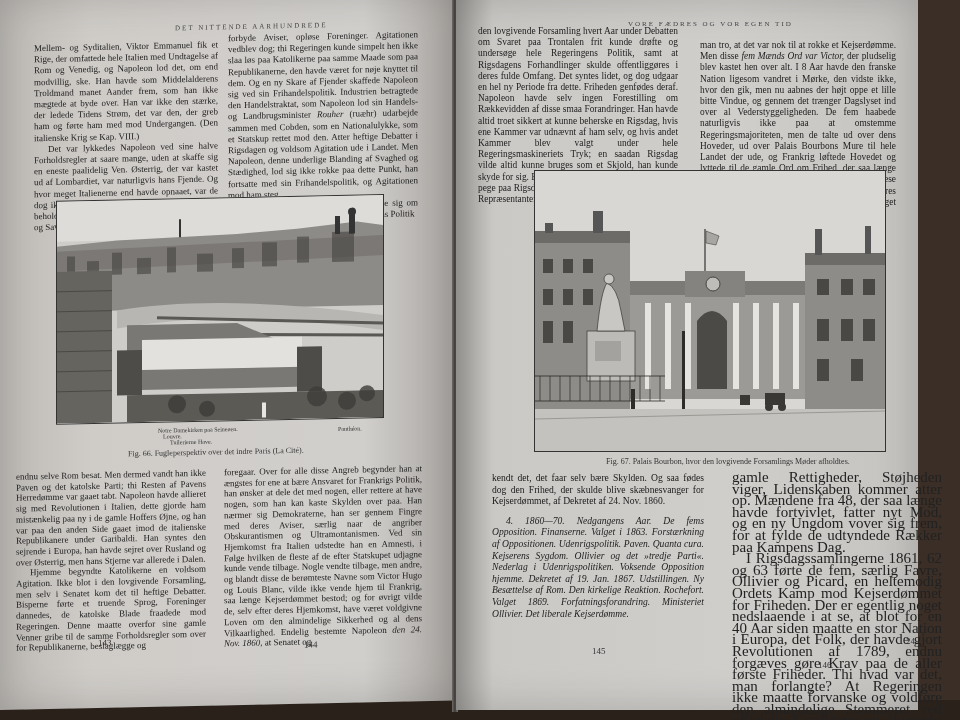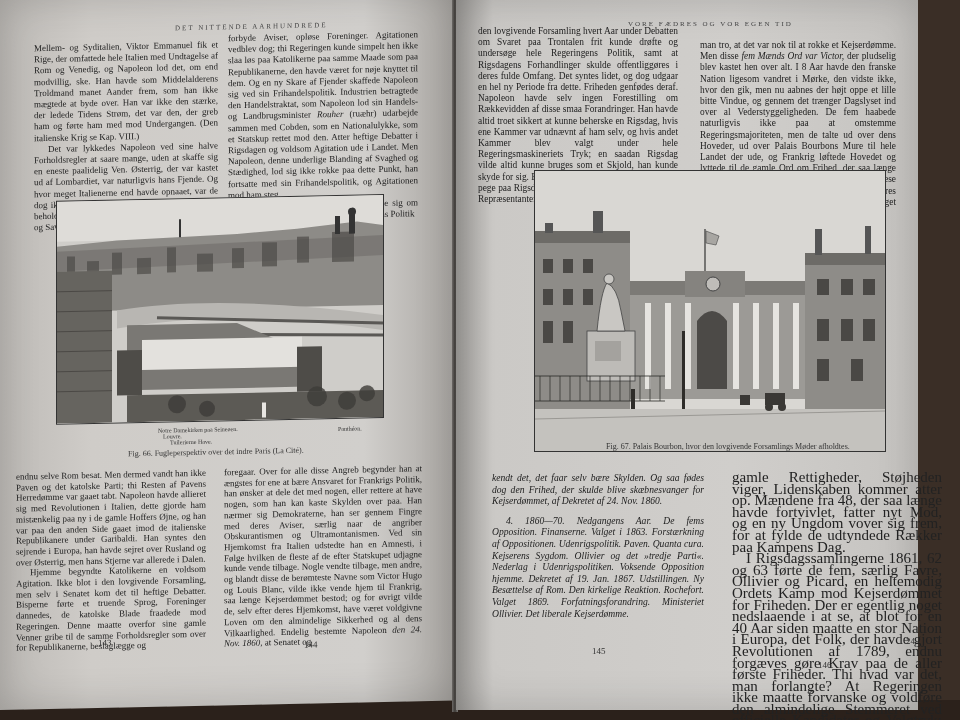--- a/index.html
+++ b/index.html
@@ -206,24 +206,24 @@
       <rect x="0" y="238" width="350" height="42" fill="#c4c2be"></rect>
       <path d="M0 248 L350 240" stroke="#9a9894" stroke-width="1"></path>
       <g fill="#3a3835">
         <rect x="230" y="222" width="20" height="12"></rect>
           <circle cx="234" cy="236" r="4"></circle>
           <circle cx="247" cy="236" r="4"></circle>
         <rect x="205" y="224" width="10" height="10"></rect>
       </g>
     </svg>
   </div>
-  <div class="caption" style="left:150px;top:442px;text-align:center;">Fig. 67.  Palais Bourbon, hvor den lovgivende Forsamlings Møder afholdtes.</div>
+  <div class="caption" style="left:150px;top:457px;text-align:center;">Fig. 67.  Palais Bourbon, hvor den lovgivende Forsamlings Møder afholdtes.</div>
 
   <div class="col" style="left:36px;top:472px;width:212px;font-size:9.6px;line-height:11.6px;">
-    <p class="bold" style="font-weight:normal;color:#1a1a1a;font-style:italic;">kendt det, det faar selv bære Skylden. Og saa fødes dog den Frihed, der skulde blive skæbnesvanger for Kejserdømmet, af Dekretet af 24. Nov. 1860.</p>
+    <p class="bold" style="font-weight:normal;color:#1a1a1a;">kendt det, det faar selv bære Skylden. Og saa fødes dog den Frihed, der skulde blive skæbnesvanger for Kejserdømmet, af Dekretet af 24. Nov. 1860.</p>
     <p class="indent" style="margin-top:8px;"><i>4. 1860—70. Nedgangens Aar. De fems Opposition. Finanserne. Valget i 1863. Forstærkning af Oppositionen. Udenrigspolitik. Paven. Quanta cura. Kejserens Sygdom. Ollivier og det »tredje Parti«. Nederlag i Udenrigspolitiken. Voksende Opposition hjemme. Dekretet af 19. Jan. 1867. Udstillingen. Ny Besættelse af Rom. Den kirkelige Reaktion. Rochefort. Valget 1869. Forfatningsforandring. Ministeriet Ollivier. Det liberale Kejserdømme.</i></p>
   </div>
 
   <div class="col" style="left:260px;top:472px;width:210px;font-size:15px;line-height:11.6px;margin-left:16px;">
     <p>gamle Rettigheder, Støjheden viger, Lidenskaben kommer atter op. Mændene fra 48, der saa længe havde fortvivlet, fatter nyt Mod, og en ny Ungdom vover sig frem, for at fylde de udtyndede Rækker paa Kampens Dag.</p>
     <p class="indent">I Rigsdagssamlingerne 1861, 62 og 63 førte de fem, særlig Favre, Ollivier og Picard, en heltemodig Ordets Kamp mod Kejserdømmet for Friheden. Der er egentlig noget nedslaaende i at se, at blot for en 40 Aar siden maatte en stor Nation i Europa, det Folk, der havde gjort Revolutionen af 1789, endnu forgæves gøre Krav paa de aller første Friheder. Thi hvad var det, man forlangte? At Regeringen ikke maatte forvanske og voldføre den almindelige Stemmeret ved officielle Kandidater og Valgtryk; at Borgerne atter maatte forsamle sig frit; at den personlige Frihed skulde sikres, og den barbariske Lov om</p>
   </div>
 
   <div class="pageno" style="left:136px;top:646px;text-align:right;">145</div>
   <div class="pageno" style="left:362px;top:640px;margin-top:20px;">146</div>

